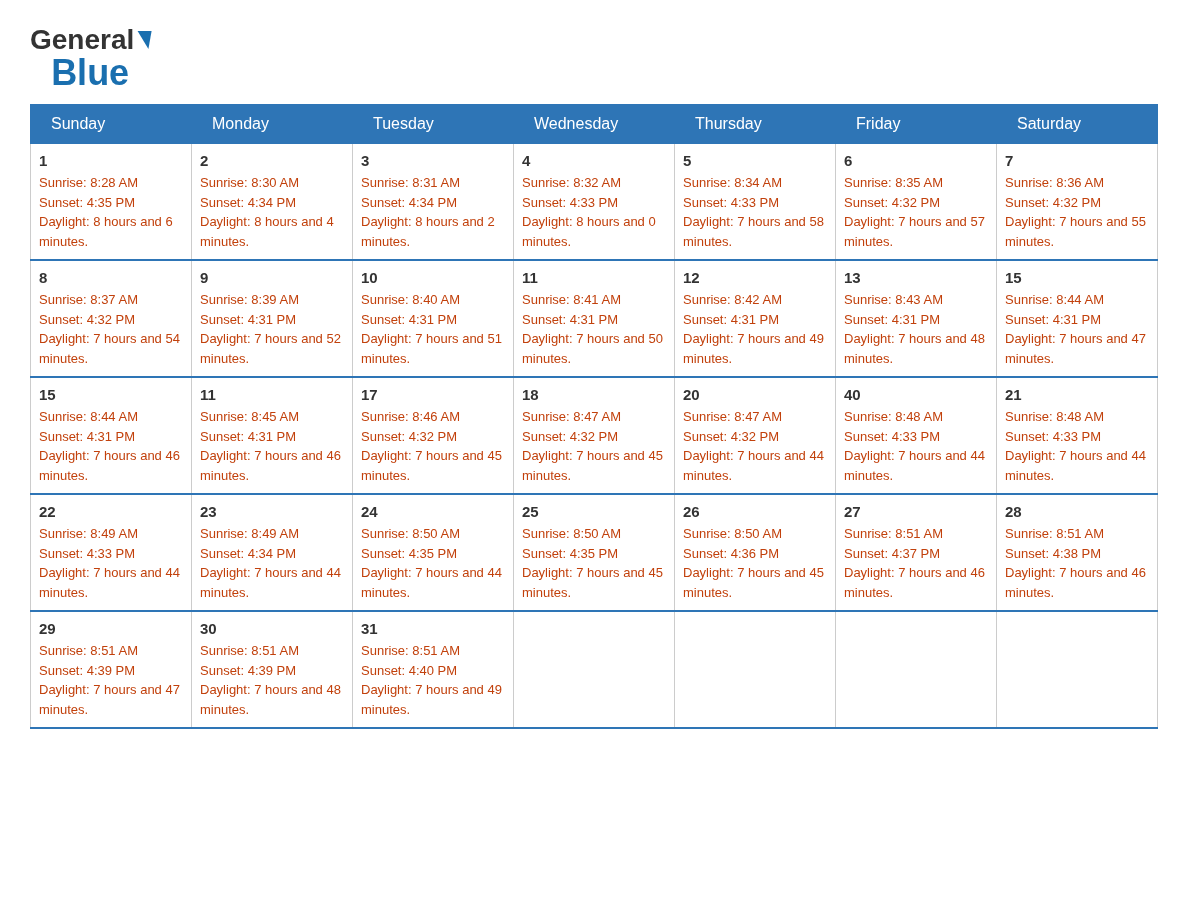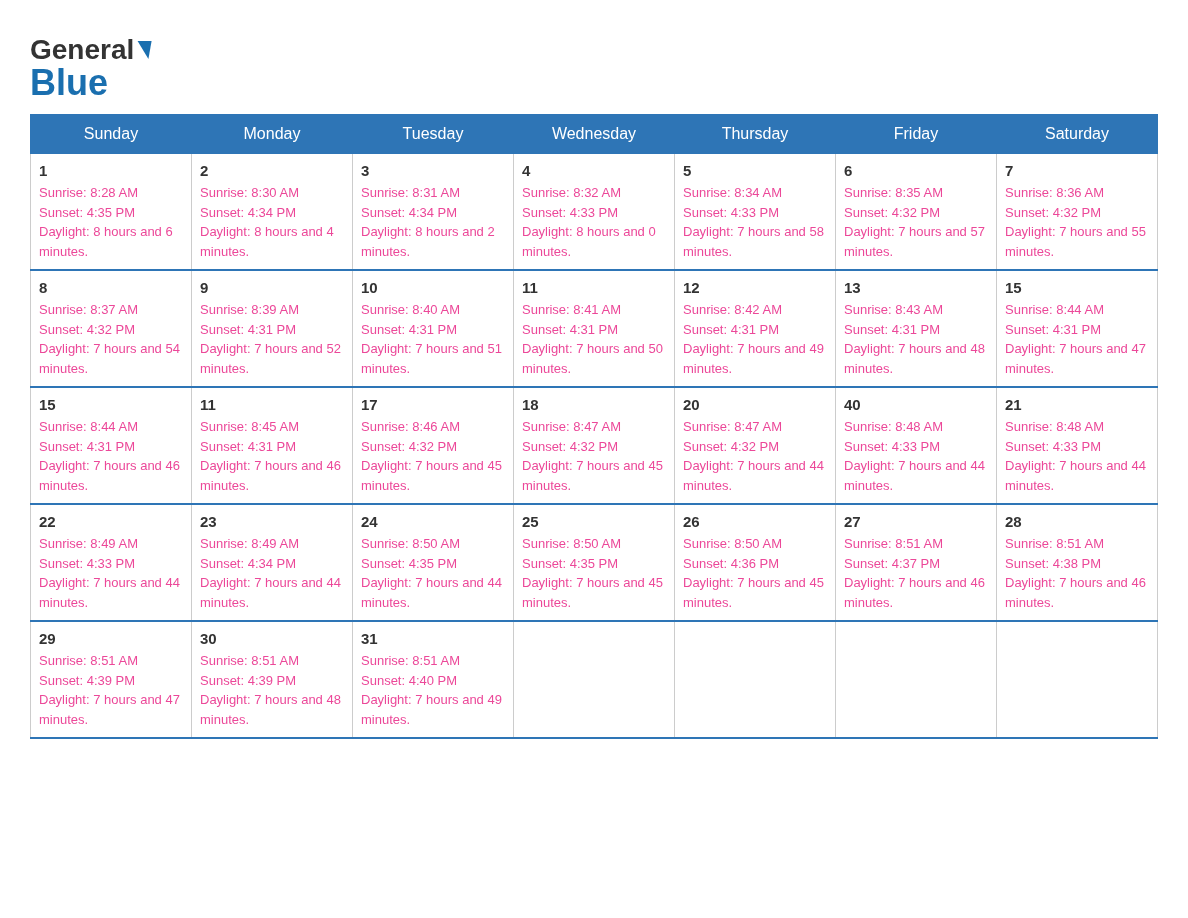--- a/index.html
+++ b/index.html
@@ -12,22 +12,22 @@
     }
     .header-area {
       display: flex;
       justify-content: space-between;
       align-items: flex-start;
       margin-bottom: 10px;
     }
     .logo {
       display: flex;
       flex-direction: column;
-      align-items: flex-start;
-      margin-top: 14px;
+      align-items: center;
+      margin-top: 4px;
     }
     .logo-text {
       font-size: 28px;
       font-weight: bold;
       color: #333;
     }
     .logo-arrow {
       width: 0;
       height: 0;
       border-left: 14px solid transparent;
@@ -64,24 +64,24 @@
     .calendar {
       width: 100%;
       border-collapse: collapse;
       margin-top: 8px;
     }
     .calendar thead tr {
       background-color: #2e75b6;
     }
     .calendar thead th {
       color: #fff;
-      padding: 10px 12px;
+      padding: 10px 20px;
       font-size: 16px;
       font-weight: normal;
-      text-align: center;
+      text-align: left;
       border: 1px solid #2e75b6;
     }
     .calendar tbody td {
       vertical-align: top;
       padding: 8px 8px;
       border: 1px solid #ccc;
       font-size: 13px;
       color: #333;
       width: 14.28%;
       min-height: 100px;
@@ -91,21 +91,21 @@
     }
     .day-number {
       font-size: 15px;
       font-weight: bold;
       display: block;
       margin-bottom: 4px;
     }
     .day-info {
       font-size: 13px;
       line-height: 1.5;
-      color: #ec4899;
+      color: #c2410c;
     }
     .empty-cell {
       background: #fff;
     }
   </style>
 </head>
 <body>
 
 <div class="header-area">
   <div class="logo">

